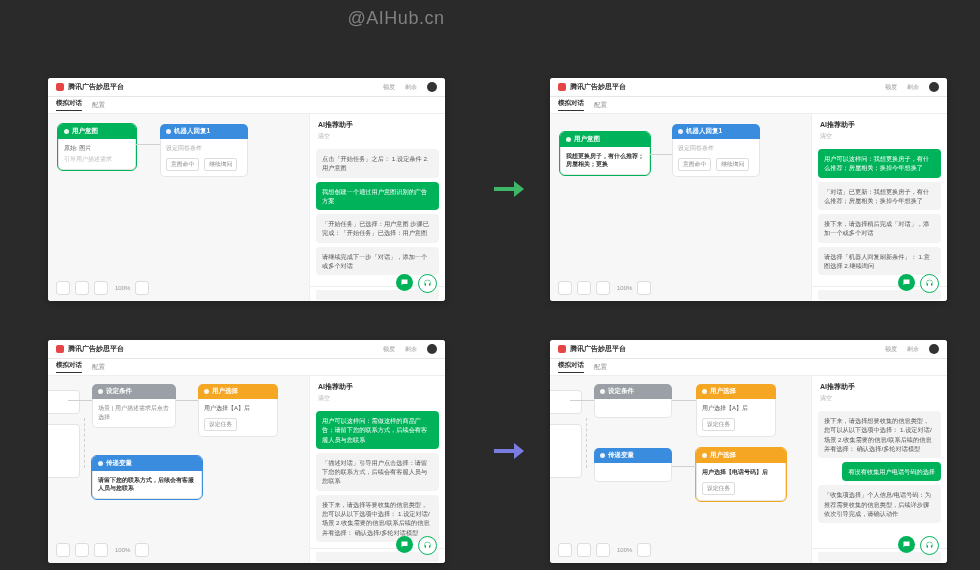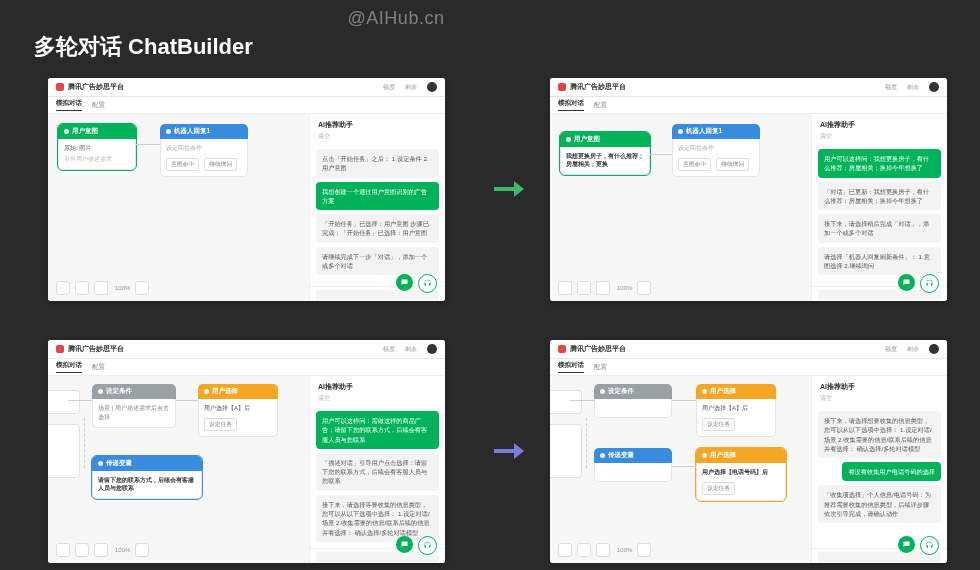--- a/index.html
+++ b/index.html
@@ -55,21 +55,20 @@
 .node .chip{display:inline-block;border:1px solid #ddd;border-radius:2px;padding:1px 4px;font-size:5.8px;color:#888;margin-right:2px}
 .miniblock{position:absolute;background:#fff;border:1px solid #e3e3e3;border-radius:4px;padding:4px 5px;font-size:6px;color:#999}
 .edge{position:absolute;background:#cfcfcf;height:1px}
 .vsep{position:absolute;width:0;border-left:1px dashed #cfcfcf}
 </style>
 </head>
 <body>
 <div class="stage">
 
 <div class="watermark">@AIHub.cn</div>
-<div class="title">多轮对话 ChatBuilder</div>
 
 <div class="arrow" style="top:178px;left:494px">
 <svg viewBox="0 0 30 22">
         <path d="M0 9 L20 9 L20 3 L30 11 L20 19 L20 13 L0 13 Z" fill="#3fb768"></path>
       </svg>
 </div>
 <div class="arrow" style="top:440px;left:494px">
 <svg viewBox="0 0 30 22">
         <path d="M0 9 L20 9 L20 3 L30 11 L20 19 L20 13 L0 13 Z" fill="#7a7de0"></path>
       </svg>

